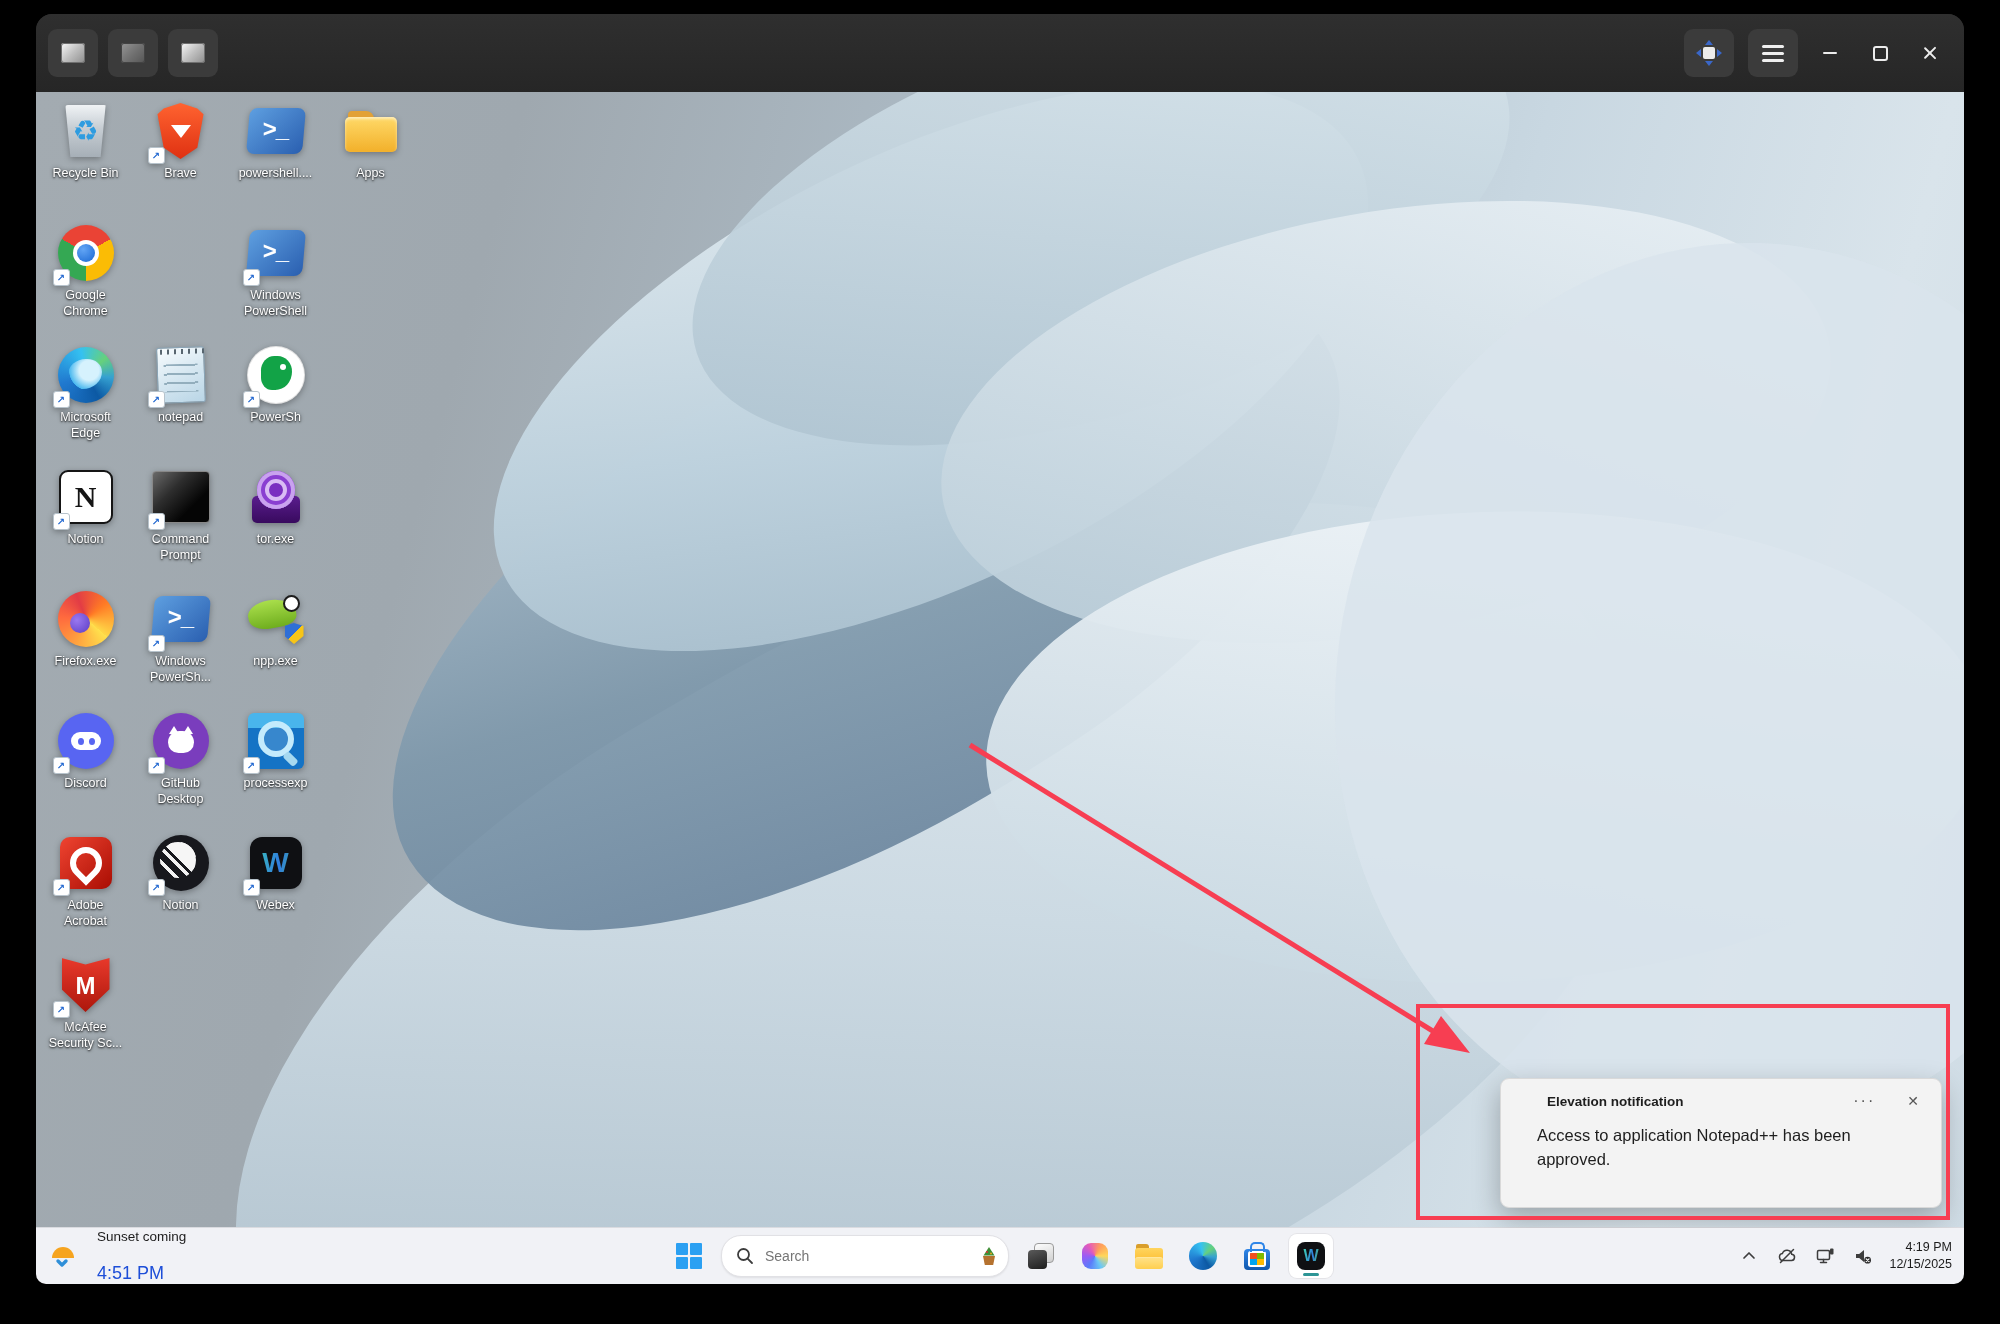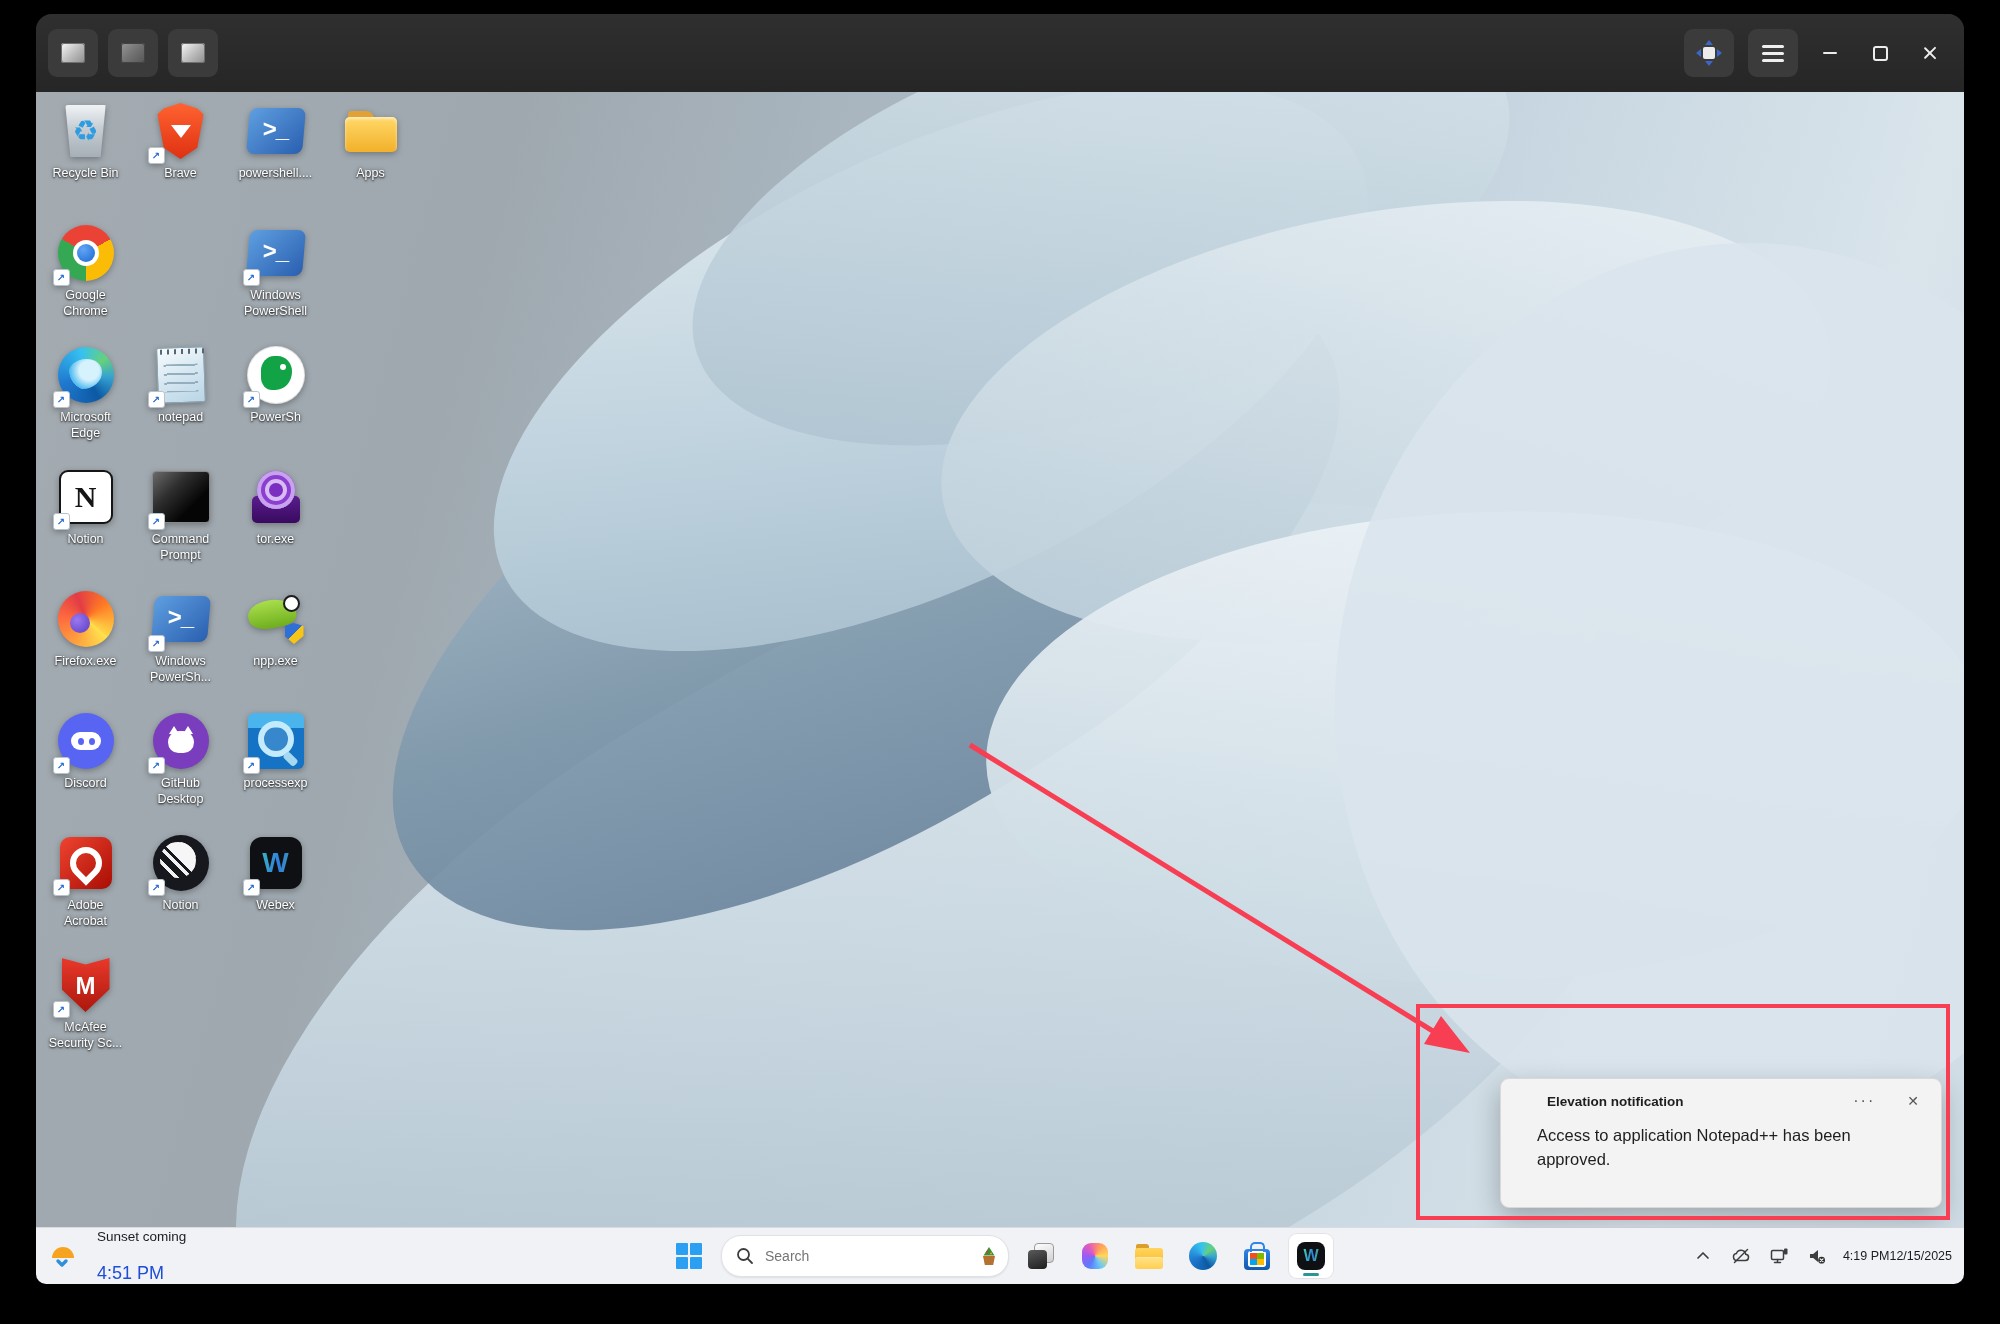--- a/index.html
+++ b/index.html
@@ -227,21 +227,21 @@
   .store-grid{width:14px;height:12px;border-radius:1px;
     background:conic-gradient(#7fba00 0 25%,#ffb900 0 50%,#00a4ef 0 75%,#f25022 0 100%);
     box-shadow:0 0 0 2px #fff;}
   .webex-s{width:28px;height:28px;border-radius:8px;background:#0f1013;
     display:flex;align-items:center;justify-content:center;}
   .webex-s b{font-size:16px;font-weight:700;
     background:linear-gradient(100deg,#3fd6ae,#2f7ce0 60%,#4fd35f);
     -webkit-background-clip:text;background-clip:text;color:rgba(0,0,0,0);}
   .tk-right{position:absolute;right:12px;top:0;height:56px;display:flex;align-items:center;gap:14px;}
   .trayic{display:flex;align-items:center;justify-content:center;width:24px;height:24px;cursor:pointer;}
-  .clock{display:flex;flex-direction:row;align-items:flex-end;justify-content:center;cursor:pointer;}
+  .clock{display:flex;flex-direction:column;align-items:flex-end;justify-content:center;cursor:pointer;}
   .clock-time,.clock-date{font-size:12.5px;color:#1c1c1c;line-height:1.35;}
 
   
   .anno{position:absolute;left:0;top:0;z-index:50;pointer-events:none;}
 </style>
 </head>
 <body>
 
 <div class="vm-window">
 

